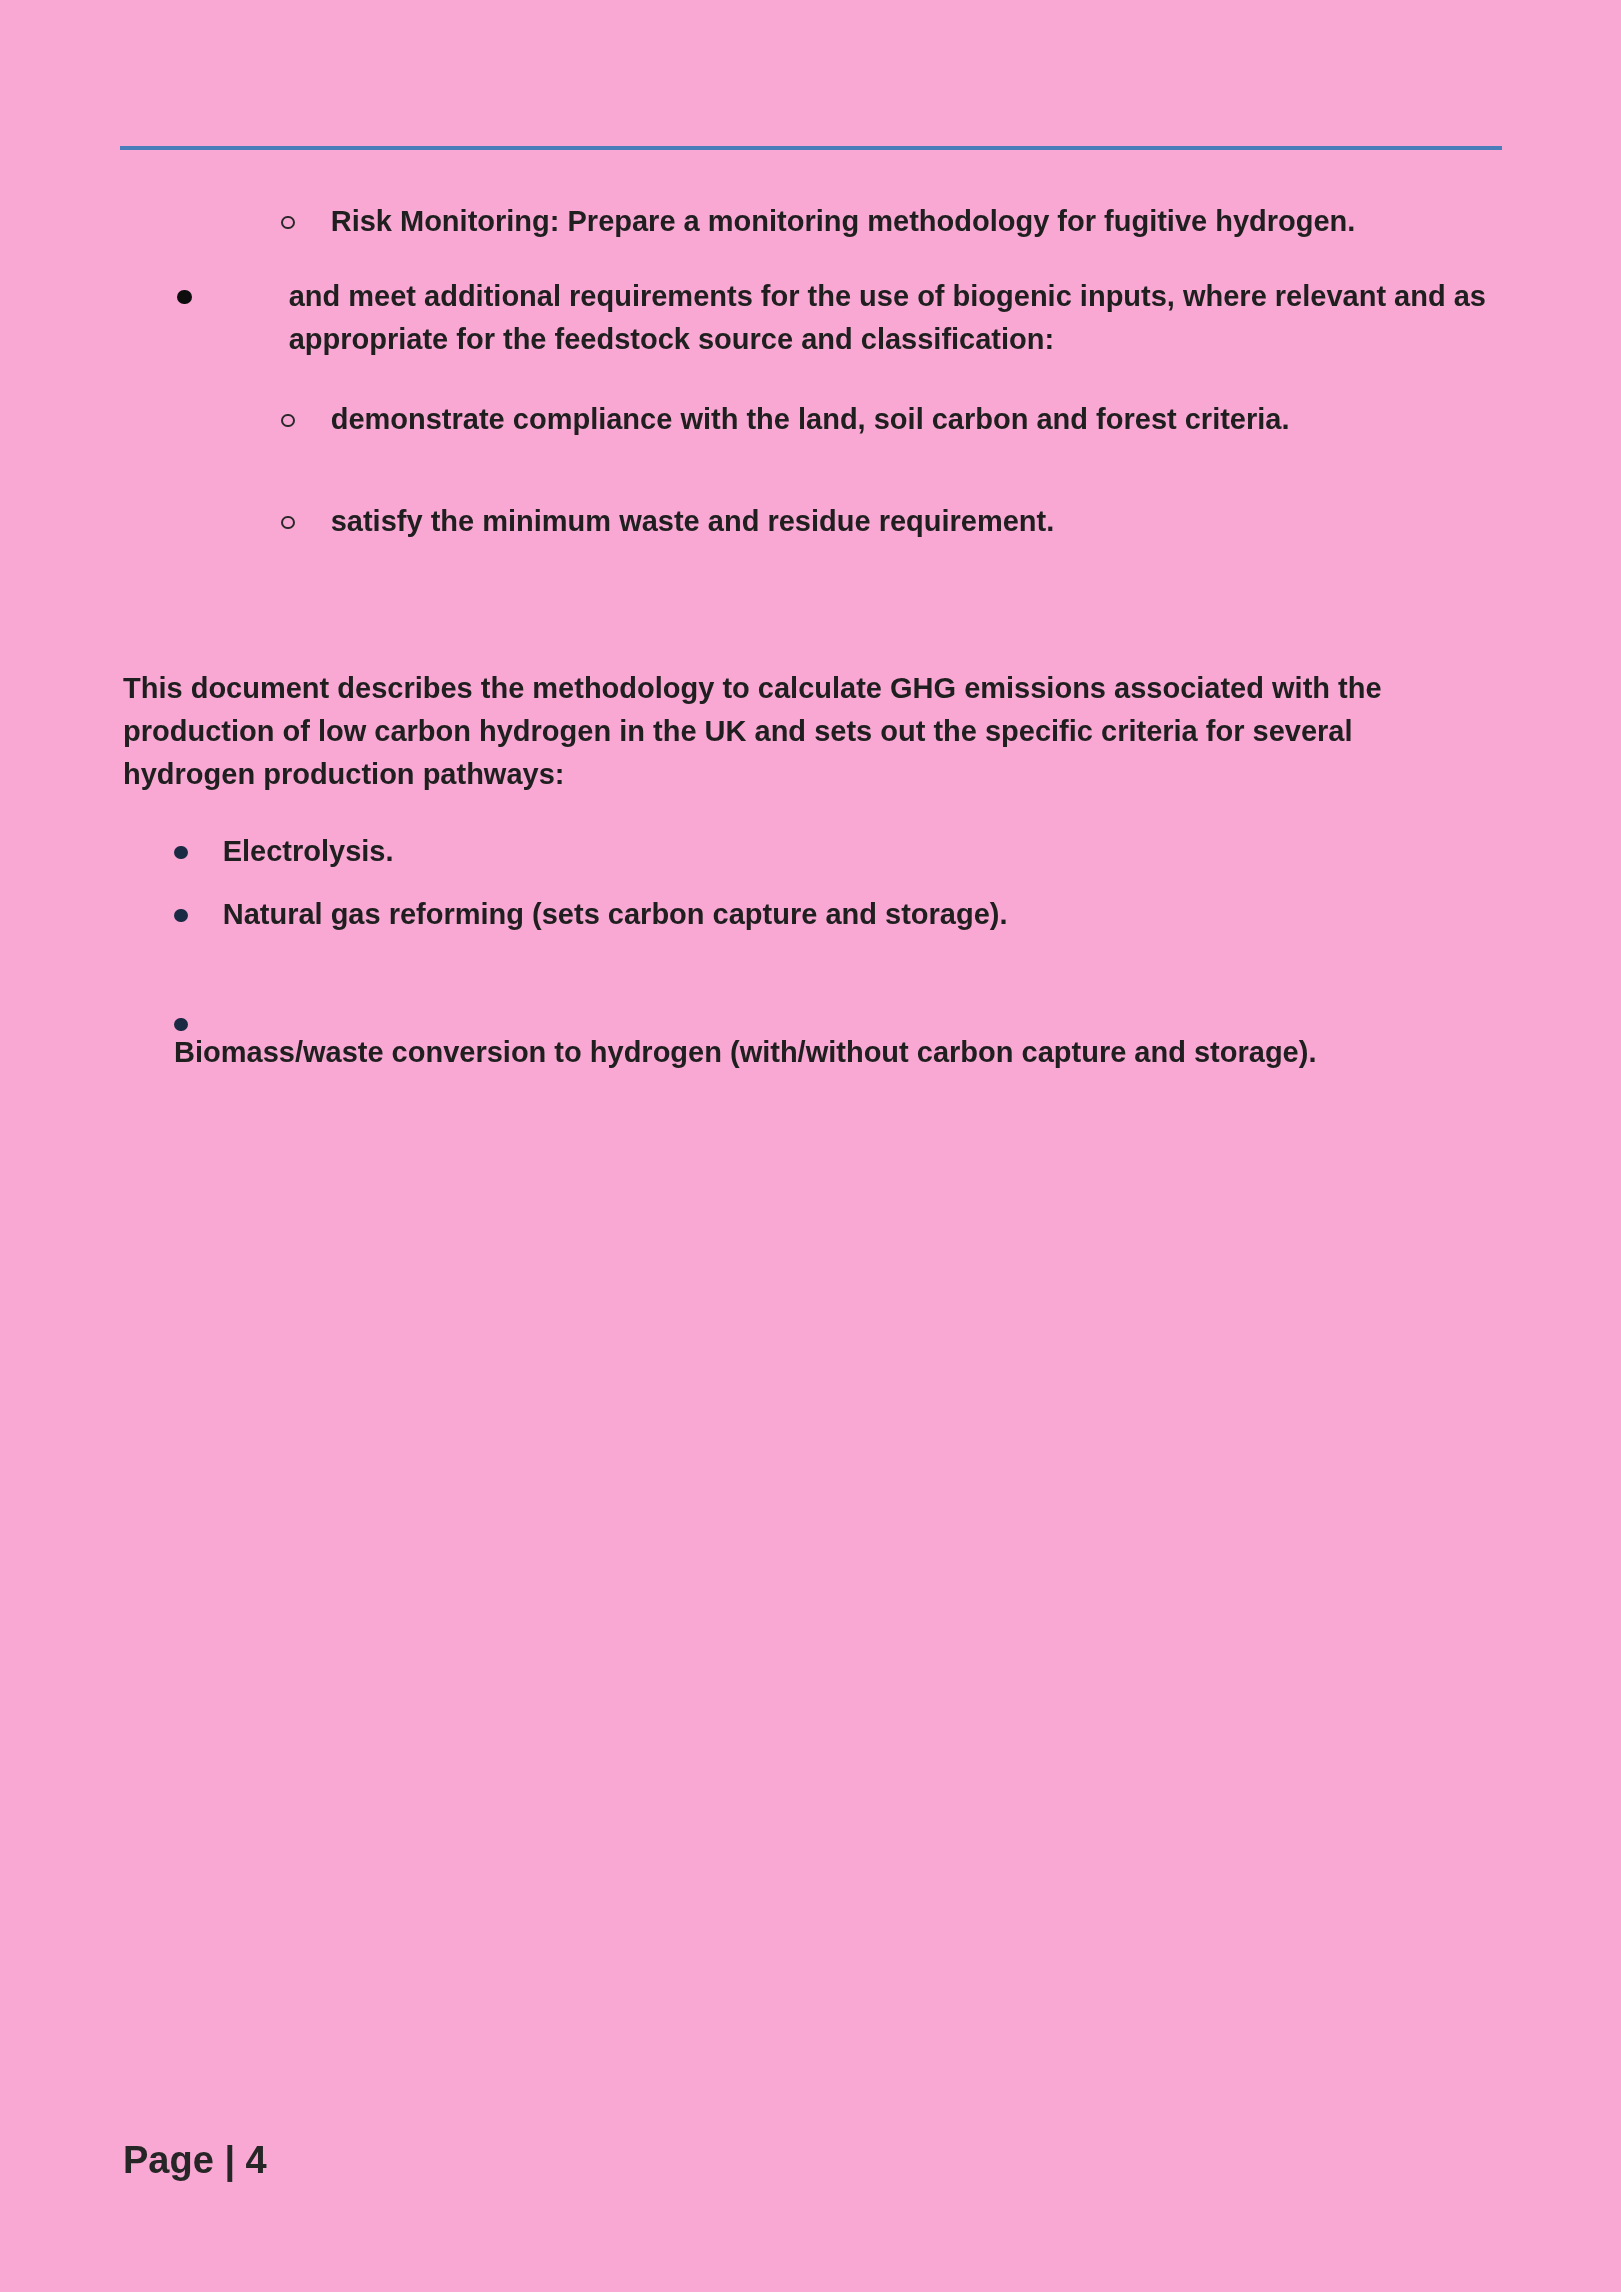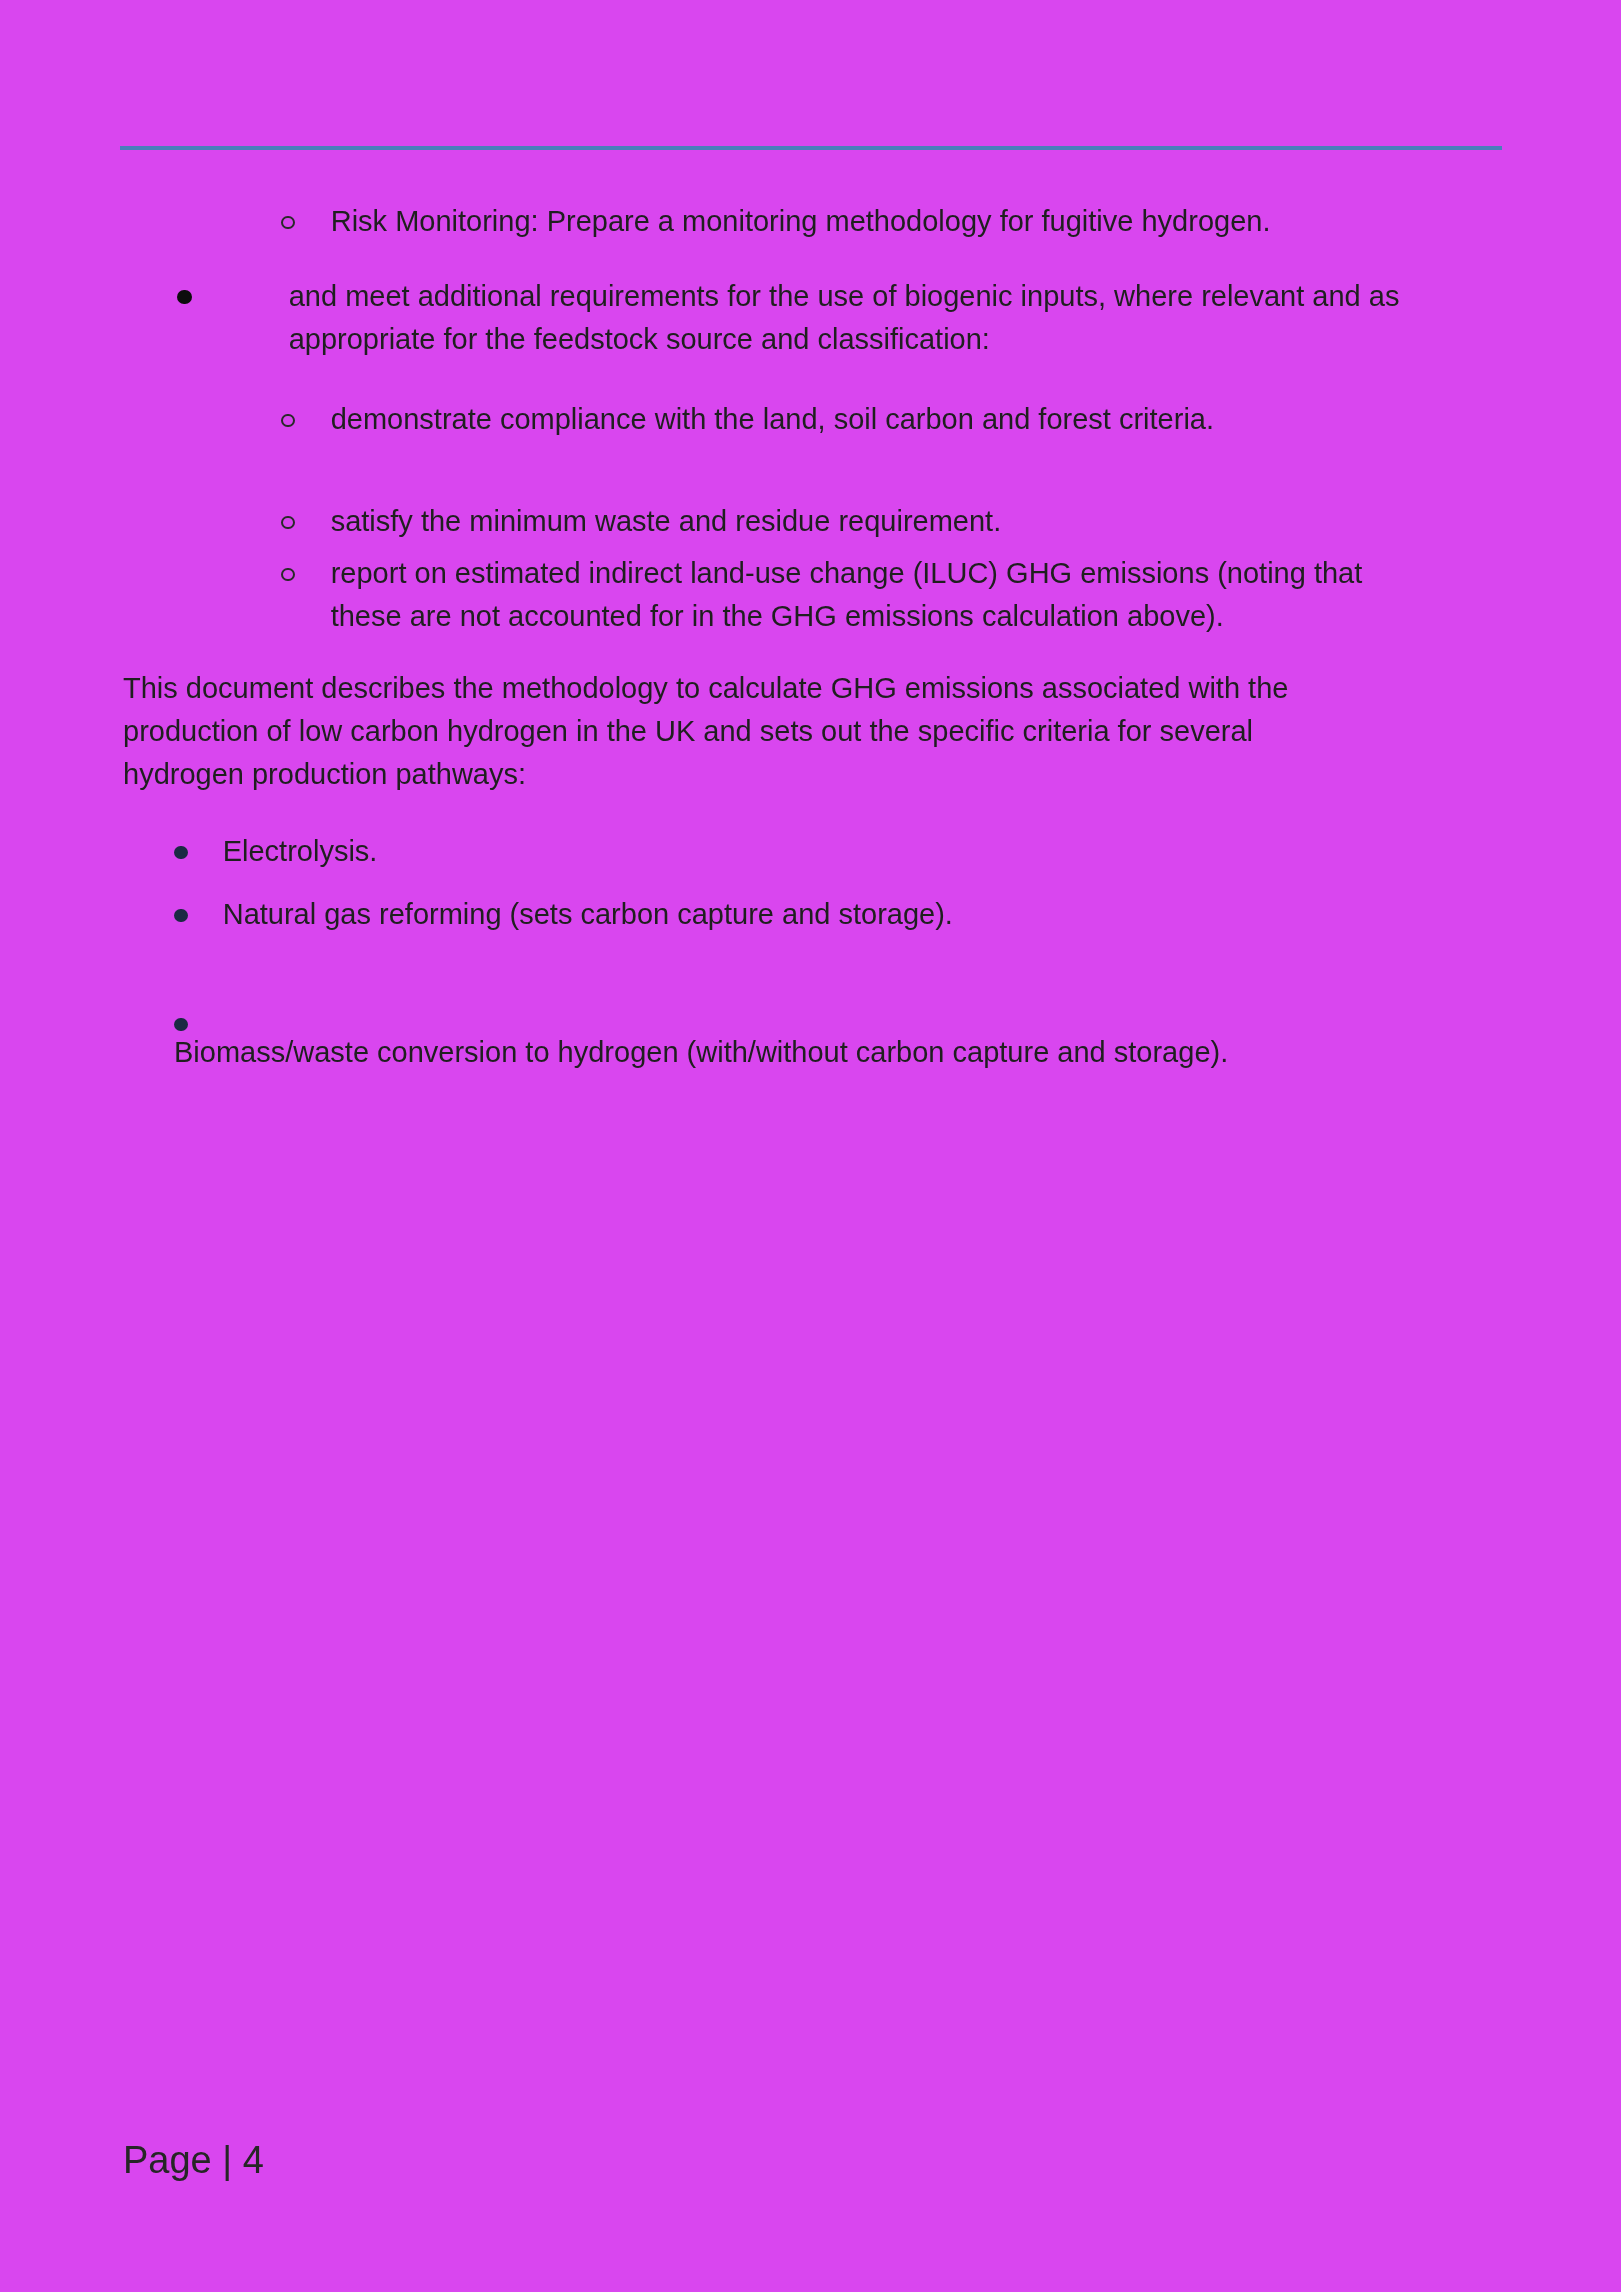--- a/index.html
+++ b/index.html
@@ -8,21 +8,22 @@
     width: 1621px;
     height: 2293px;
     position: relative;
     font-family: "Liberation Sans", "DejaVu Sans", sans-serif;
     color: #1f1f1f;
     overflow: hidden;
   }
   .page {
     position: absolute;
     inset: 0;
-    background: #d946ef;
+    background: #f9a8d4;
+    font-weight: bold;
   }
   .header-rule {
     position: absolute;
     top: 146px;
     left: 120px;
     width: 1382px;
     height: 3.9px;
     background: #4a7ebb;
   }
   .txt {
@@ -109,26 +110,20 @@
     <span class="gap"></span>
     <div class="txt">demonstrate compliance with the land, soil carbon and forest criteria.</div>
   </div>
 
   <div class="li l2" style="top: 500px;">
     <span class="marker-circle"></span>
     <span class="gap"></span>
     <div class="txt">satisfy the minimum waste and residue requirement.</div>
   </div>
 
-  <div class="li l2" style="top: 552px;">
-    <span class="marker-circle"></span>
-    <span class="gap"></span>
-    <div class="txt">report on estimated indirect land-use change (ILUC) GHG emissions (noting that
-these are not accounted for in the GHG emissions calculation above).</div>
-  </div>
 
   <div class="paragraph txt">This document describes the methodology to calculate GHG emissions associated with the
 production of low carbon hydrogen in the UK and sets out the specific criteria for several
 hydrogen production pathways:</div>
 
   <div class="li lp" style="top: 830px;">
     <span class="marker-disc-navy"></span>
     <span class="gap"></span>
     <div class="txt">Electrolysis.</div>
   </div>

